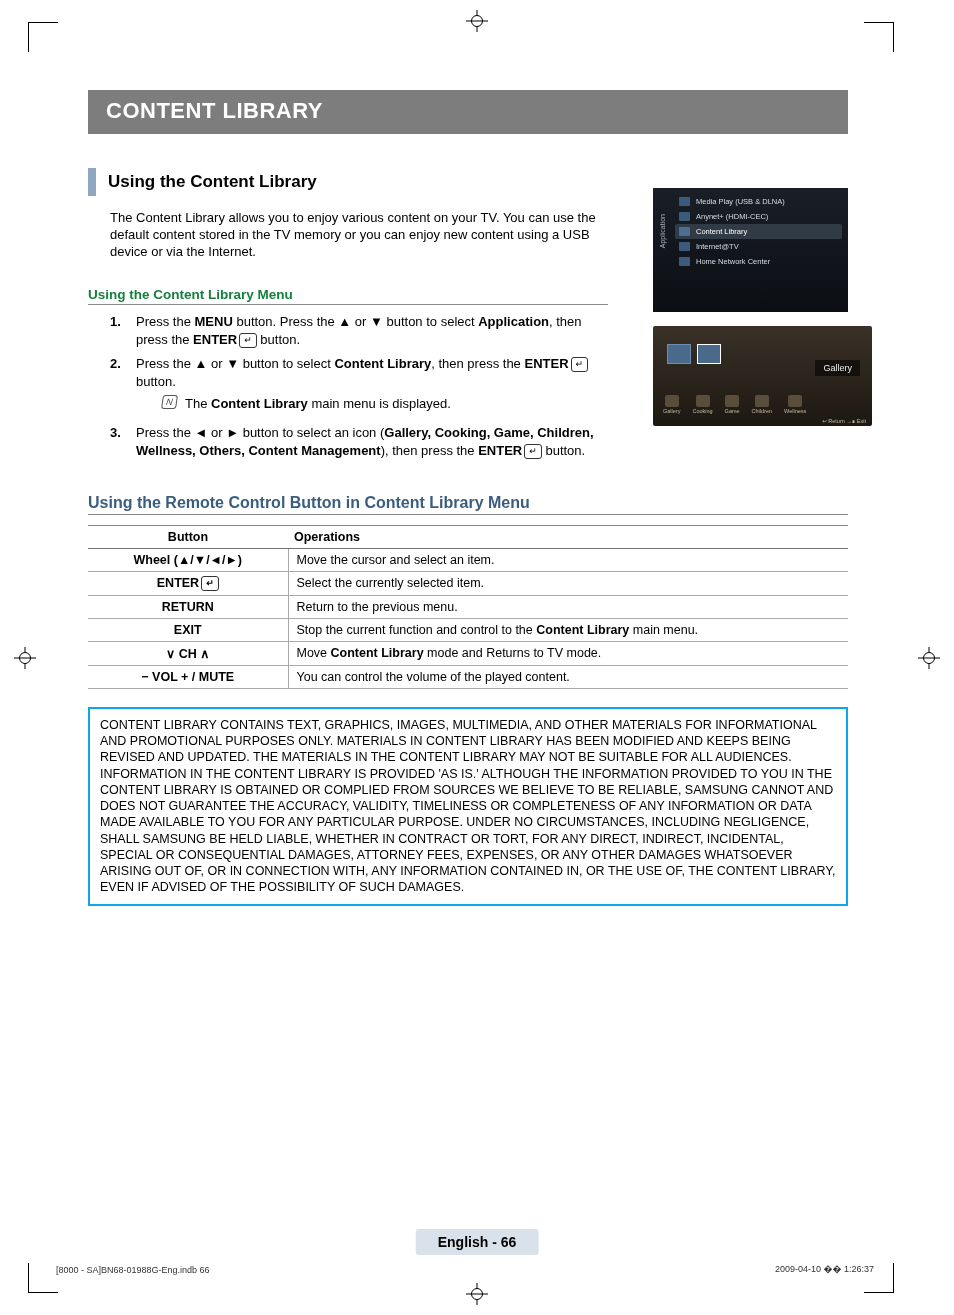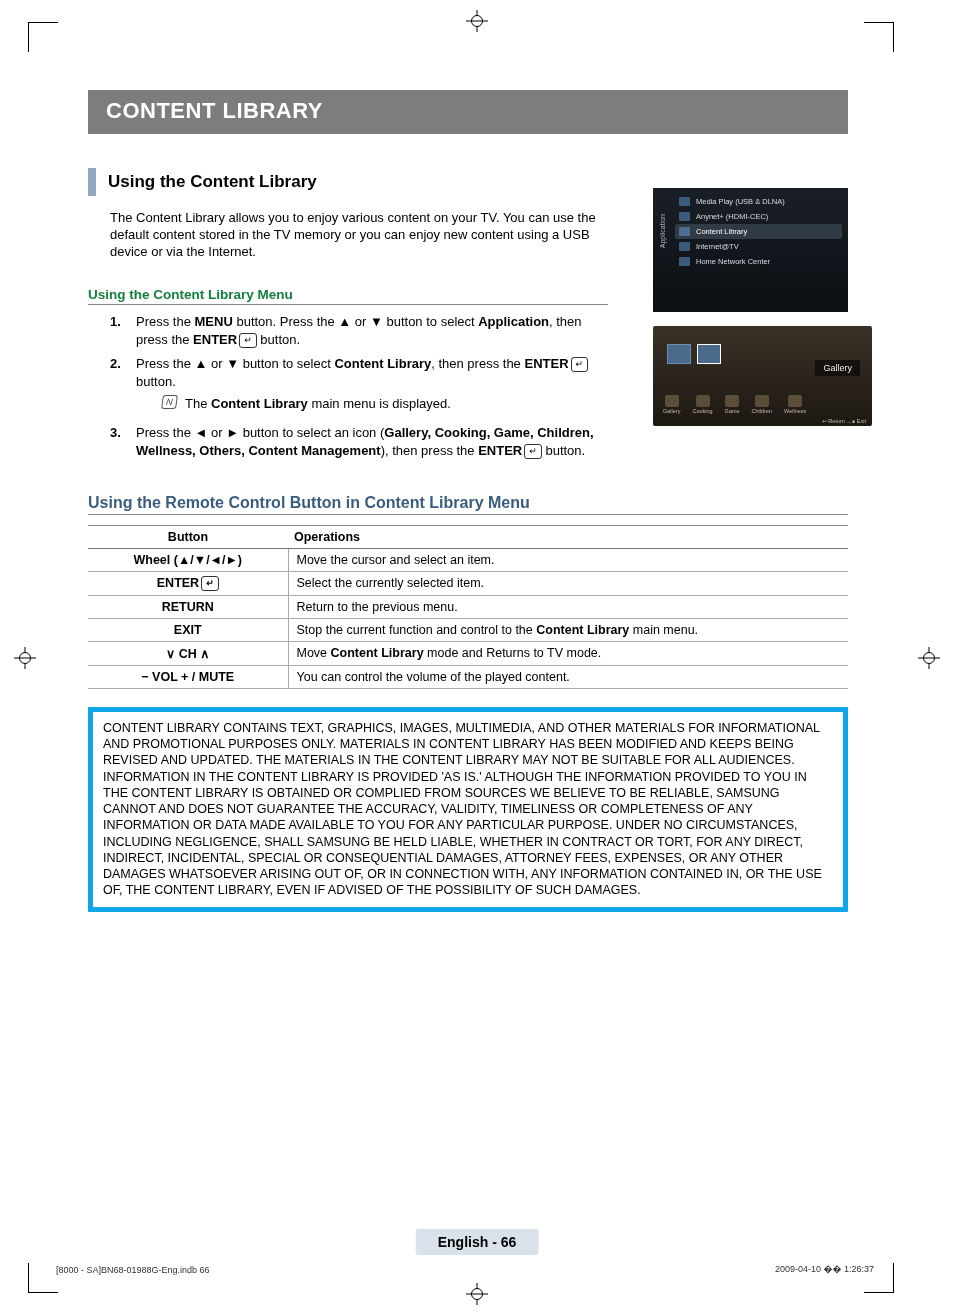--- a/index.html
+++ b/index.html
@@ -109,21 +109,21 @@
 
   .table-heading { margin-top: 34px; color: #3a5d7f; font-weight: bold; font-size: 16px; border-bottom: 1px solid #888; padding-bottom: 2px; }
 
   table.remote { width: 100%; border-collapse: collapse; margin-top: 10px; font-size: 12.5px; }
   table.remote th { font-weight: bold; border-bottom: 1px solid #737373; padding: 4px 6px; text-align: left; }
   table.remote th:first-child { text-align: center; width: 200px; }
   table.remote td { border-bottom: 1px solid #aaa; padding: 4px 8px; vertical-align: middle; }
   table.remote td:first-child { text-align: center; font-weight: bold; border-right: 1px solid #aaa; }
   table.remote tr:first-child th { border-top: 1px solid #888; }
 
-  .disclaimer { margin-top: 18px; border: 5px solid #0ea5e9; padding: 8px 10px; font-size: 12.5px; line-height: 1.3; }
+  .disclaimer { margin-top: 18px; border: 2px solid #0ea5e9; padding: 8px 10px; font-size: 12.5px; line-height: 1.3; }
 
   .page-foot { position: absolute; left: 50%; bottom: 60px; transform: translateX(-50%);
     background: #d9e2ea; border-radius: 3px; padding: 5px 22px; font-weight: bold; font-size: 14px; }
 
   .foot-left { position: absolute; bottom: 40px; left: 56px; font-size: 9px; color: #333; }
   .foot-right { position: absolute; bottom: 40px; right: 80px; font-size: 9px; color: #333; }
 
   b { font-weight: bold; }
 </style>
 </head>

